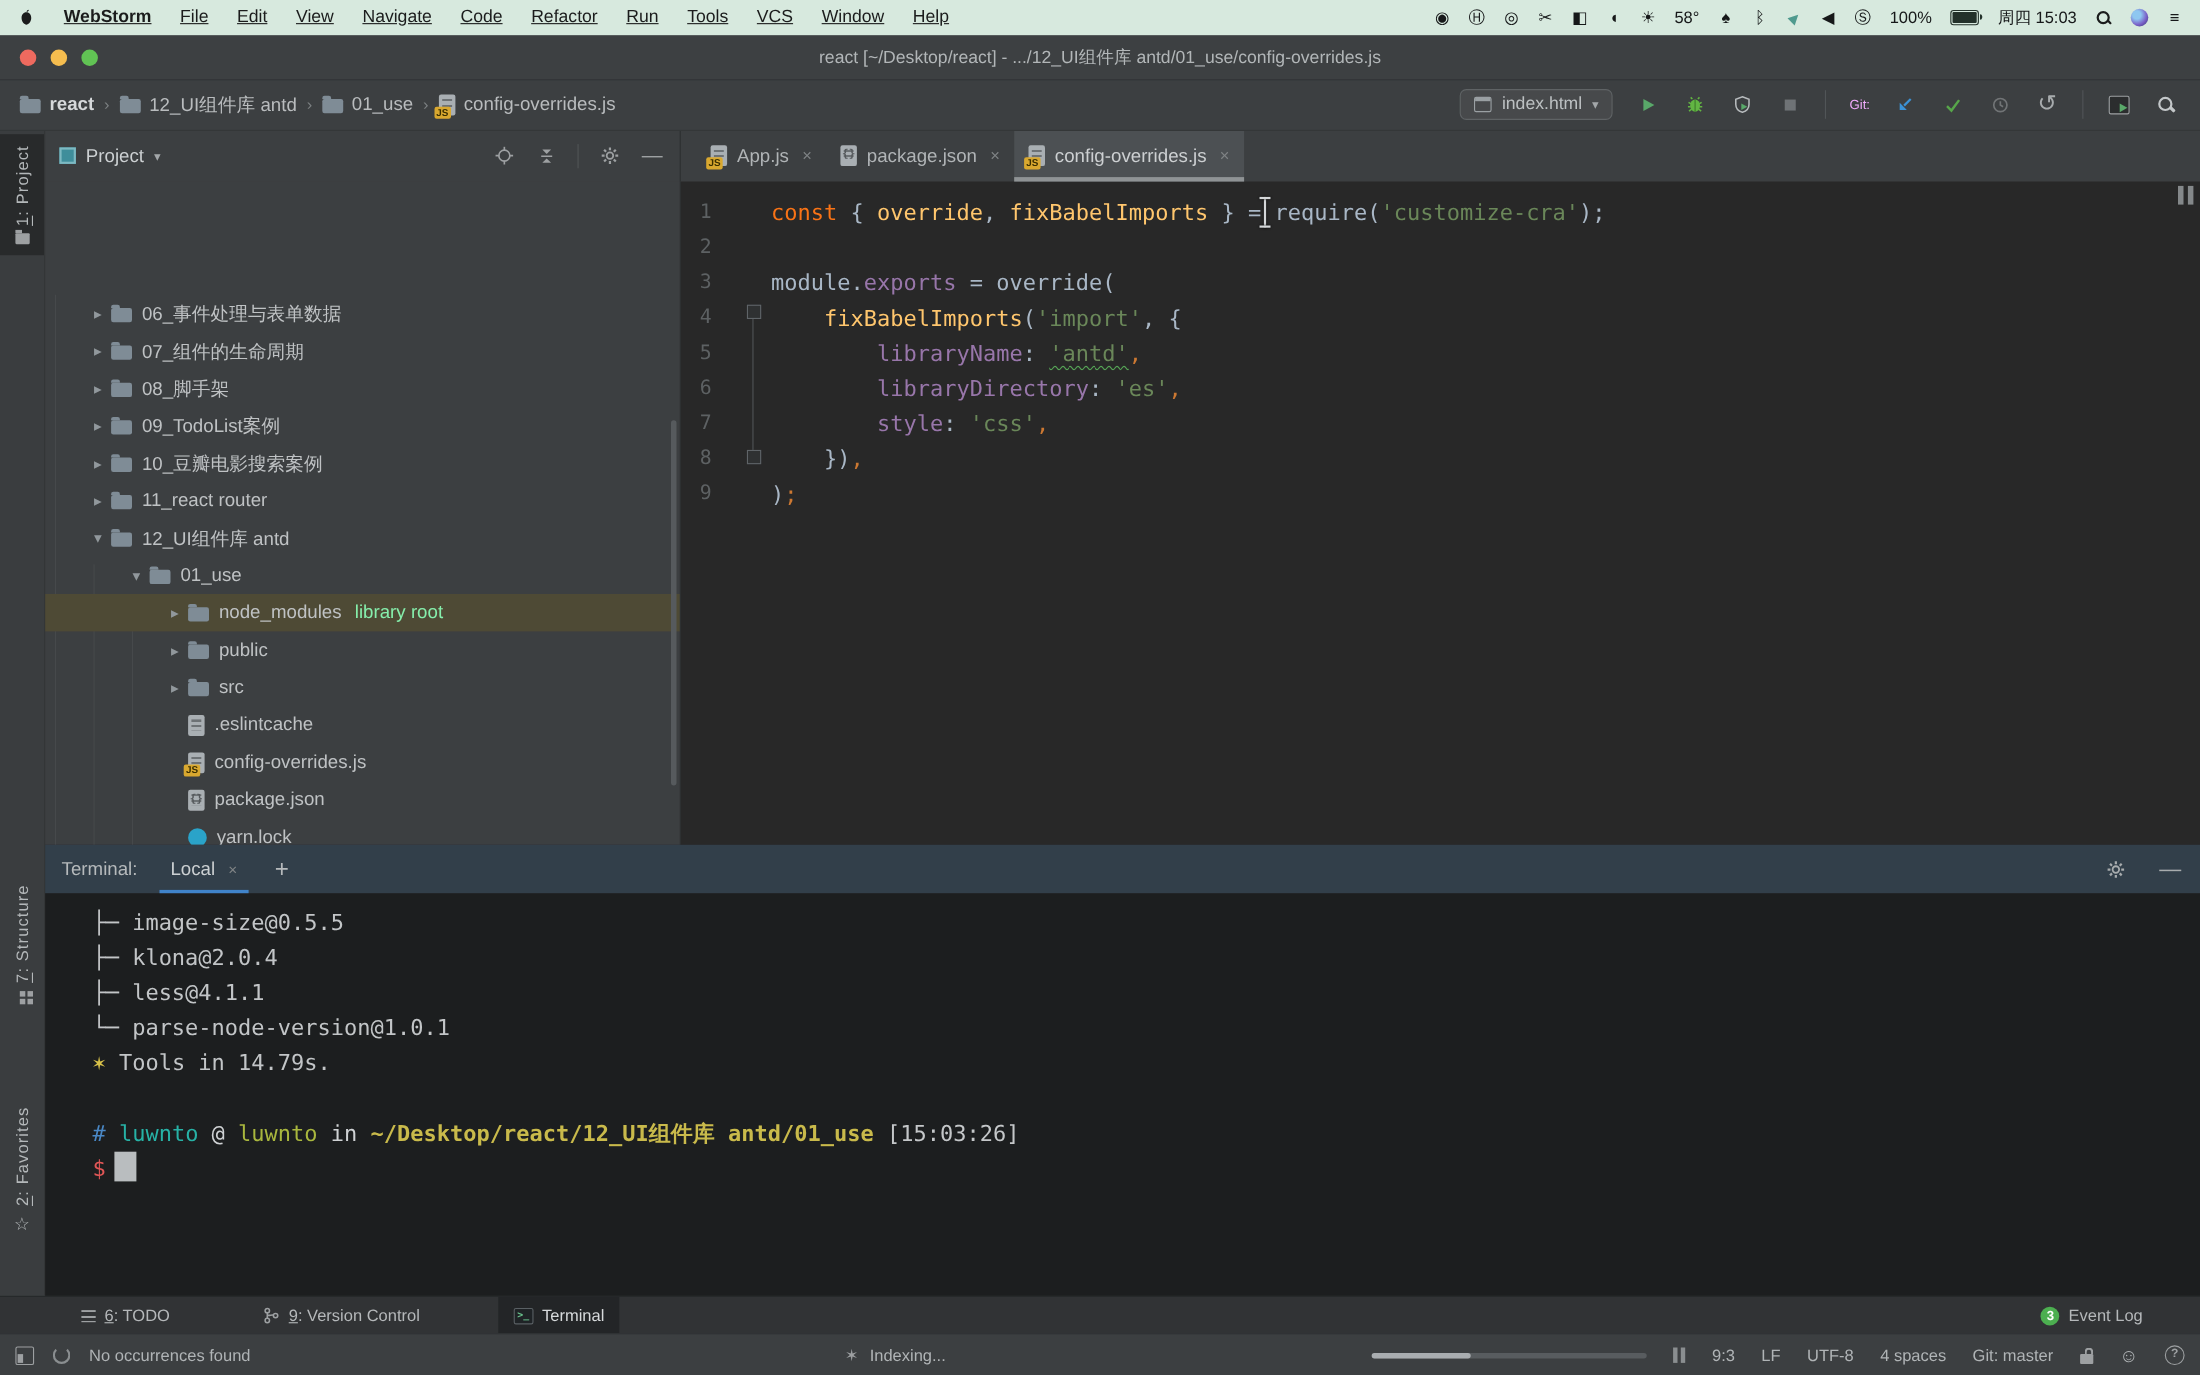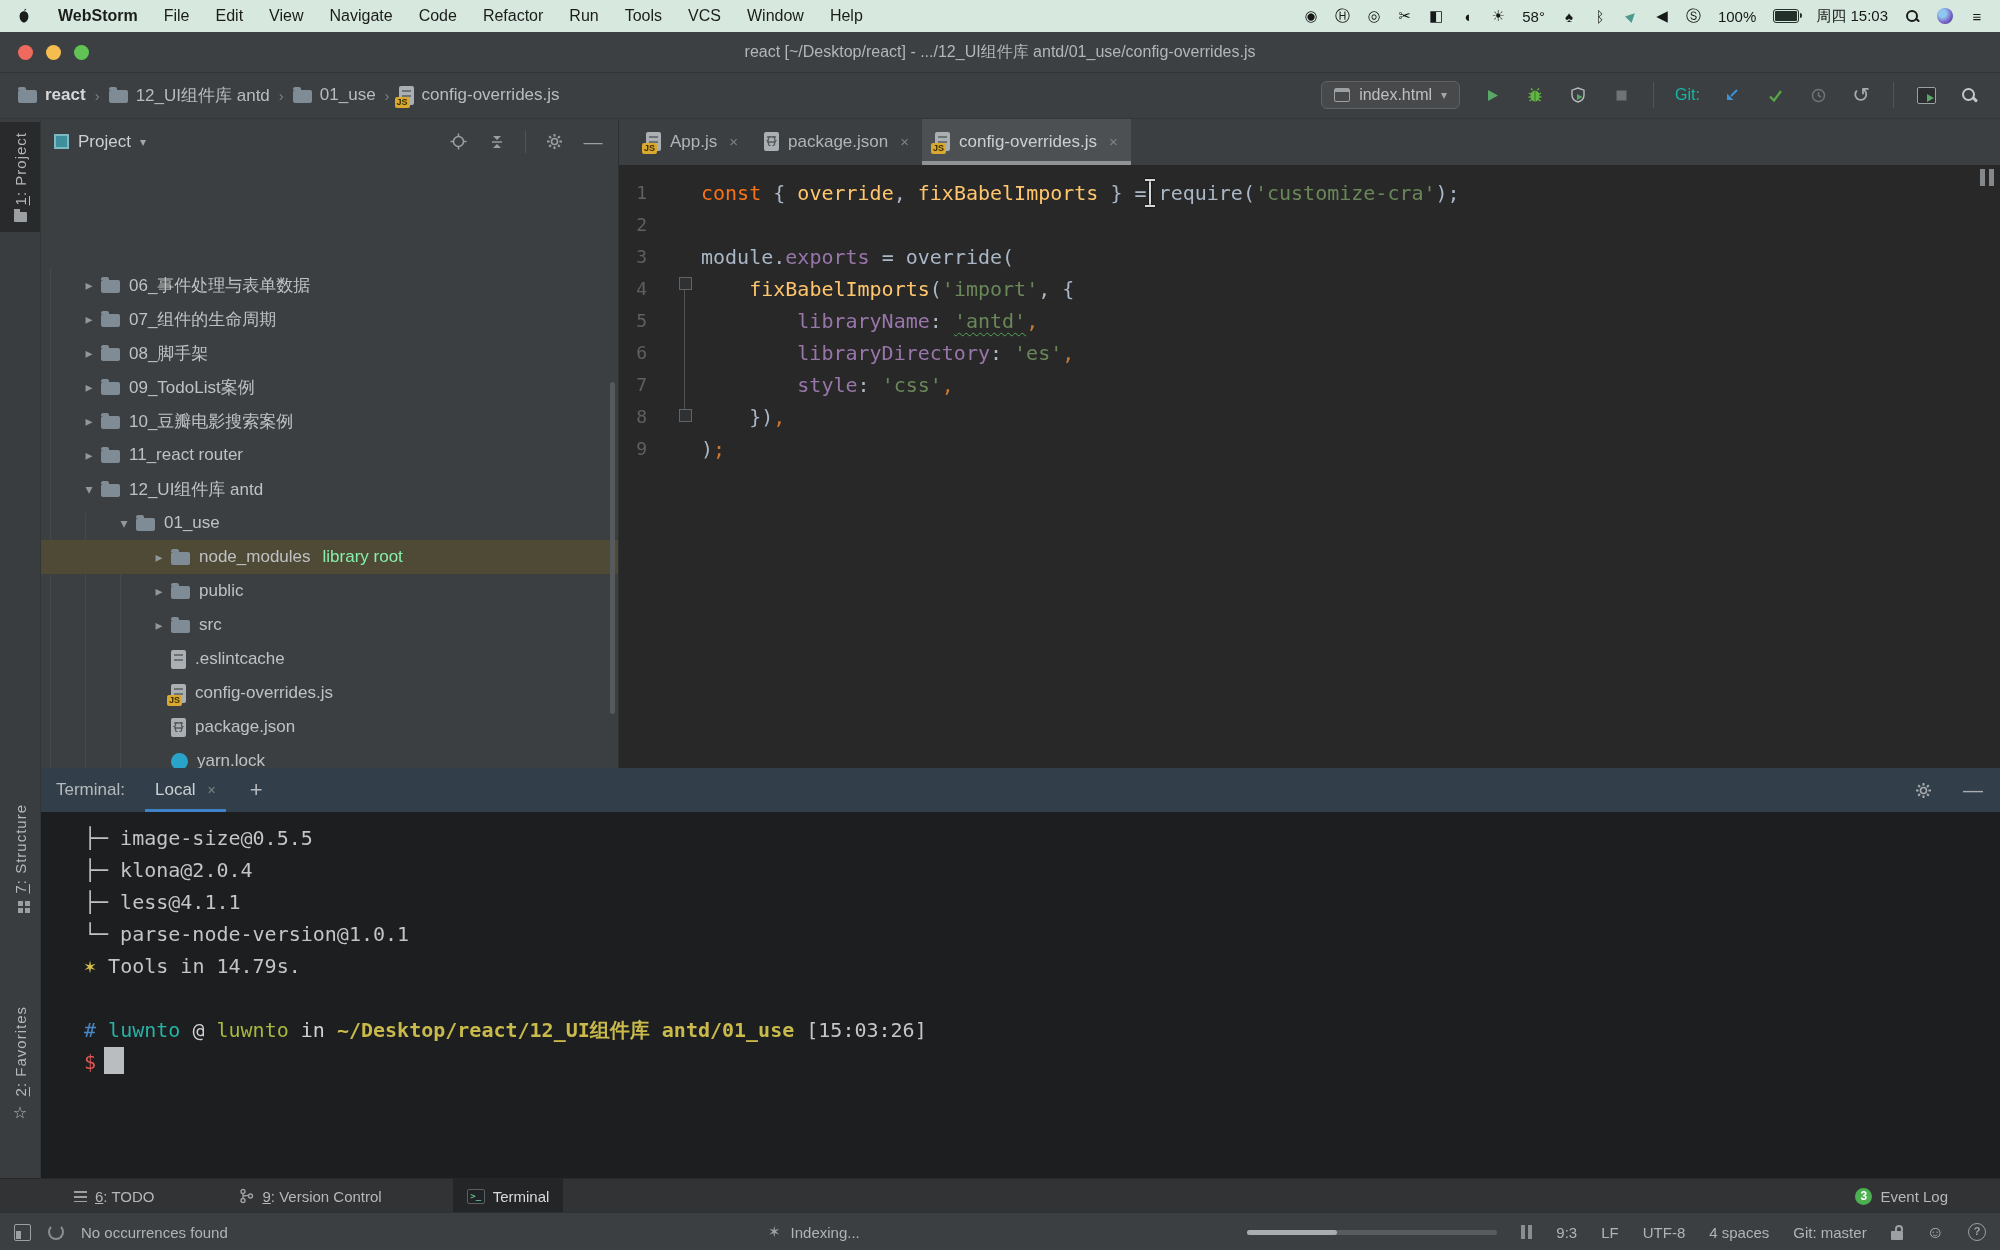--- a/index.html
+++ b/index.html
@@ -2,21 +2,21 @@
 <html><head>
 <meta charset="utf-8">
 <style>
   html,body{margin:0;padding:0;background:#1a1a1a;}
   #screen{position:relative;width:2000px;height:1250px;overflow:hidden;background:#282828;
           font-family:"Liberation Sans","DejaVu Sans",sans-serif;-webkit-font-smoothing:antialiased;}
   
   .menubar{position:absolute;left:0;top:0;right:0;height:32px;background:#d7e9de;display:flex;
            align-items:center;padding:0 16px;gap:26px;color:#1b1c1c;font-size:16px;z-index:30;}
   .apple-logo{width:16px;height:16px;display:inline-block;}
-  .menu-item{cursor:default;}
+  .menu-item{cursor:default;text-decoration:underline;}
   .menu-item.bold{font-weight:bold;}
   #menu-right{margin-left:auto;display:flex;align-items:center;gap:17px;font-size:15px;color:#161819;}
   .mbi{display:inline-flex;align-items:center;justify-content:center;min-width:14px;}
   .mbi.mtext{font-size:15px;}
   .mbi.teal{color:#4f9a8e;}
   .battery{width:24px;height:12px;border:1.5px solid #23312a;border-radius:3px;position:relative;}
   .battery::after{content:"";position:absolute;right:-4px;top:3px;width:2.5px;height:5px;background:#23312a;border-radius:0 2px 2px 0;}
   .battery .bfill{position:absolute;inset:1px;background:#23312a;border-radius:1px;display:block;}
   .mag{width:15px;height:15px;position:relative;}
   .mag::before{content:"";position:absolute;left:1px;top:1px;width:8px;height:8px;border:2px solid #1b1c1c;border-radius:50%;}
@@ -37,21 +37,21 @@
   .bc-item.bold .bc-label{font-weight:bold;color:#d5d8da;}
   .bc-sep{color:#7c8082;font-size:15px;}
   .toolbar-right{margin-left:auto;display:flex;align-items:center;gap:21px;padding-right:8px;}
   .runcfg{display:flex;align-items:center;gap:9px;border:1px solid #5f6365;border-radius:6px;
           padding:4px 12px;background:#47494b;color:#bcc0c2;font-size:16px;}
   .cfg-icon{width:14px;height:12px;border:1px solid #9aa0a3;border-radius:2px;position:relative;}
   .cfg-icon::before{content:"";position:absolute;left:0;top:0;right:0;height:3px;background:#9aa0a3;}
   .chev{color:#a3a7a9;font-size:12px;}
   .tbtn{display:inline-flex;align-items:center;justify-content:center;width:22px;height:22px;}
   .tsep{width:1px;height:26px;background:#515557;}
-  .git-label{color:#14b8a6;font-size:16px;}
+  .git-label{color:#f0abfc;font-size:12px;}
   .undo-glyph{color:#a7abad;font-size:21px;line-height:16px;}
   .console-icon{width:17px;height:15px;background:#2b2d2e;border:1px solid #9da0a2;border-radius:2px;position:relative;}
   .console-icon::after{content:"";position:absolute;right:1px;bottom:1px;border-left:7px solid #59a869;
        border-top:4px solid transparent;border-bottom:4px solid transparent;}
   .mag2{width:17px;height:17px;position:relative;}
   .mag2::before{content:"";position:absolute;left:1px;top:1px;width:9px;height:9px;border:2px solid #c3c7c9;border-radius:50%;}
   .mag2::after{content:"";position:absolute;left:11px;top:11px;width:6px;height:2.5px;background:#c3c7c9;transform:rotate(45deg);border-radius:1px;}
   
   .stripe{position:absolute;left:0;top:118px;width:40px;height:1060px;background:#3a3d3f;z-index:15;border-right:1px solid #333637;}
   .sbtn{position:absolute;left:0;width:40px;display:flex;flex-direction:column;align-items:center;gap:7px;

